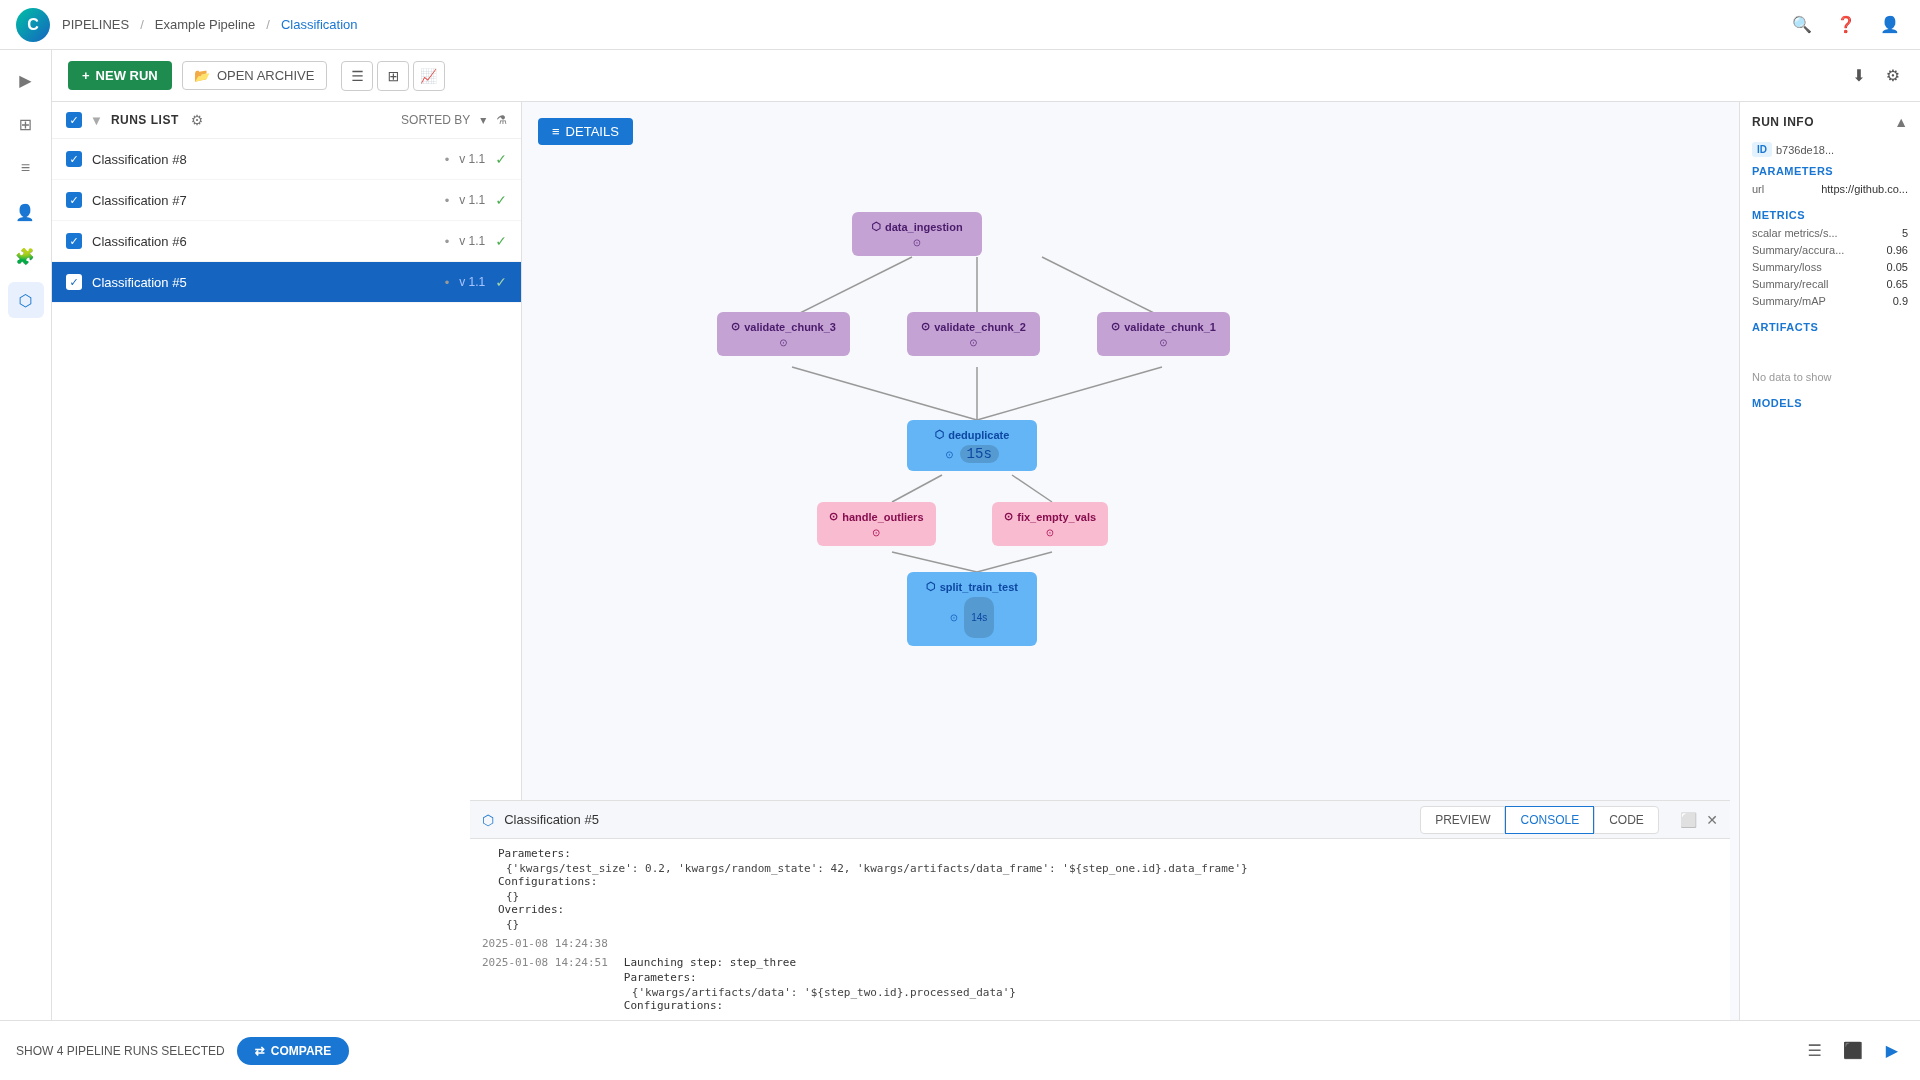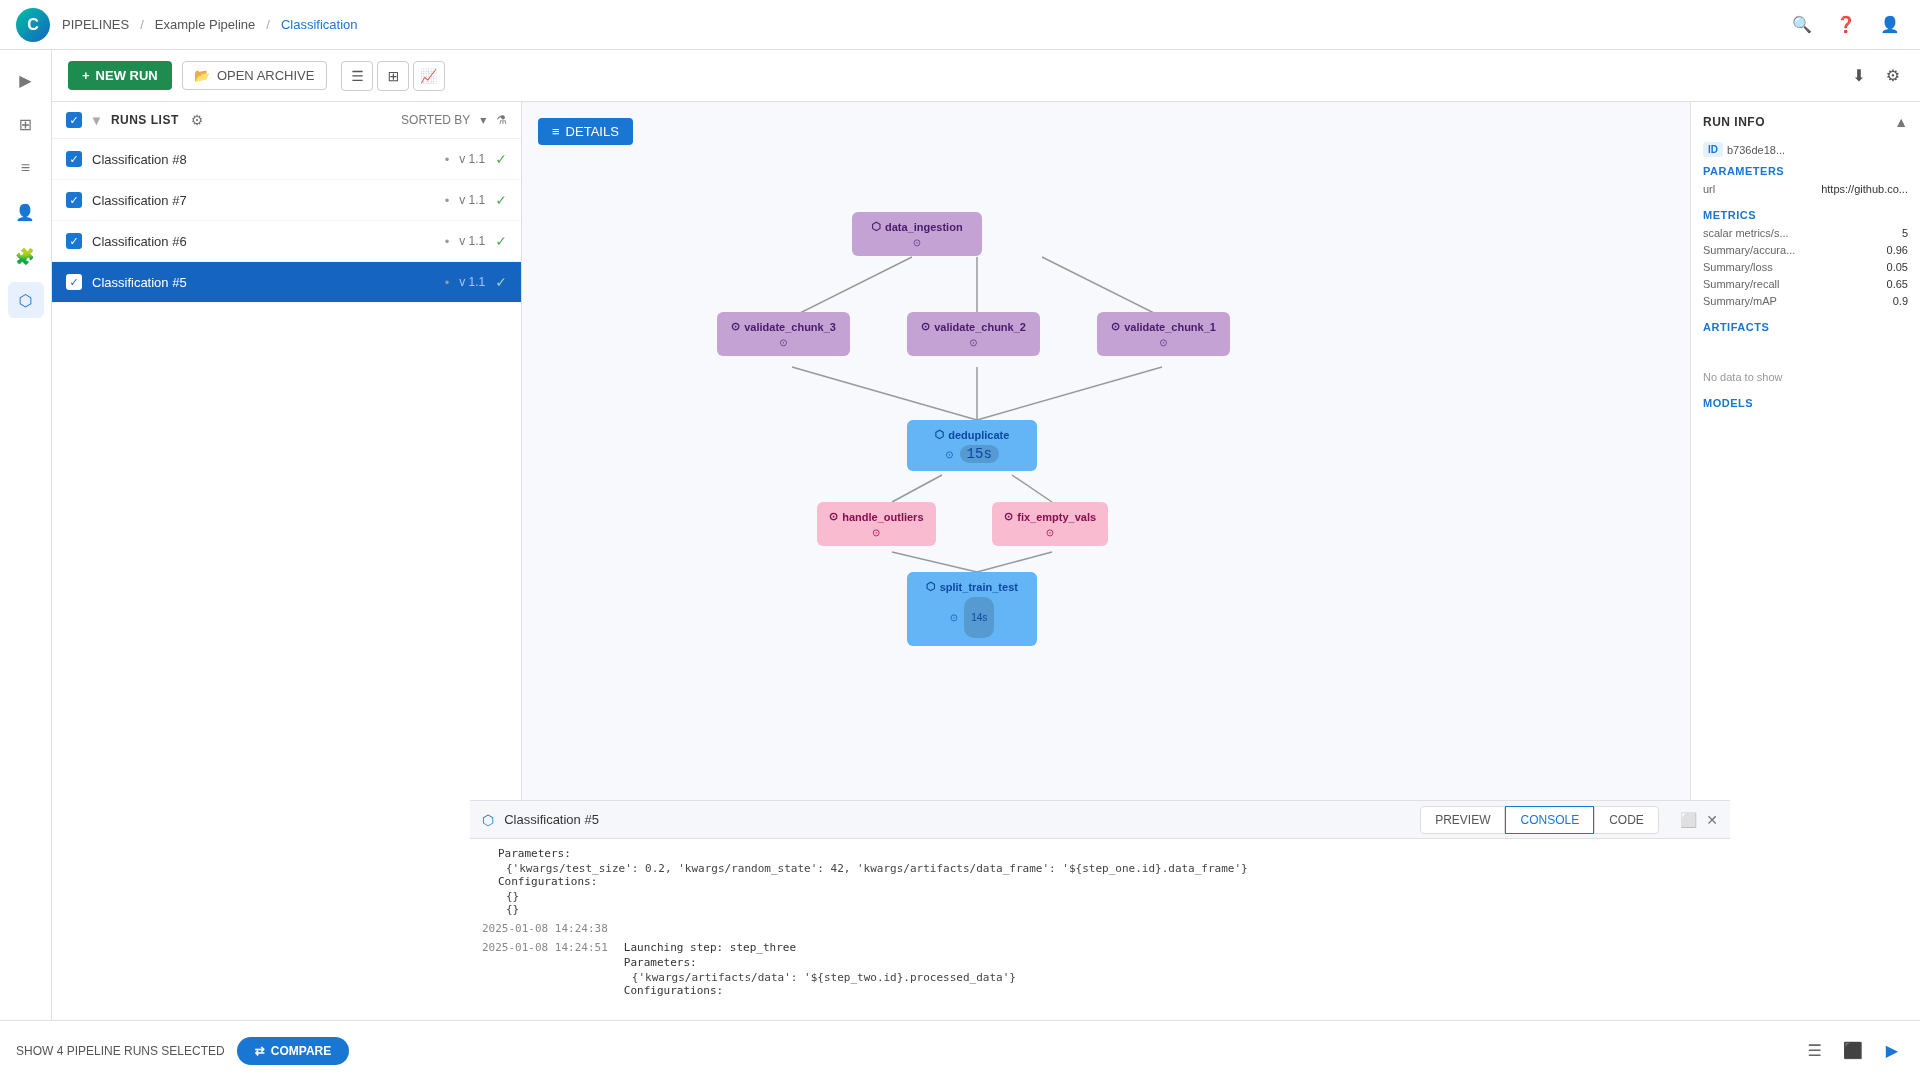--- a/index.html
+++ b/index.html
@@ -198,21 +198,21 @@
     
     .pipeline-canvas {
       flex: 1;
       background: #f8f9fc;
       position: relative;
       overflow: hidden;
     }
 
     
     .info-panel {
-      width: 230px;
+      width: 181px;
       background: #fff;
       border-left: 1px solid #e0e0e0;
       padding: 12px;
       overflow-y: auto;
       font-size: 12px;
     }
     .info-panel-header {
       display: flex;
       align-items: center;
       justify-content: space-between;
@@ -677,20 +677,21 @@
     </div>
   </div>
   <div class="console-body">
     <div class="log-entry">
       <div class="log-time"></div>
       <div class="log-content">
         <div class="log-line">Parameters:</div>
         <div class="log-sub">{'kwargs/test_size': 0.2, 'kwargs/random_state': 42, 'kwargs/artifacts/data_frame': '${step_one.id}.data_frame'}</div>
         <div class="log-line">Configurations:</div>
         <div class="log-sub">{}</div>
+        <div class="log-line">Overrides:</div>
         <div class="log-sub">{}</div>
       </div>
     </div>
     <div class="log-entry">
       <div class="log-time">2025-01-08 14:24:38</div>
     </div>
     <div class="log-entry">
       <div class="log-time">2025-01-08 14:24:51</div>
       <div class="log-content">
         <div class="log-line">Launching step: step_three</div>

